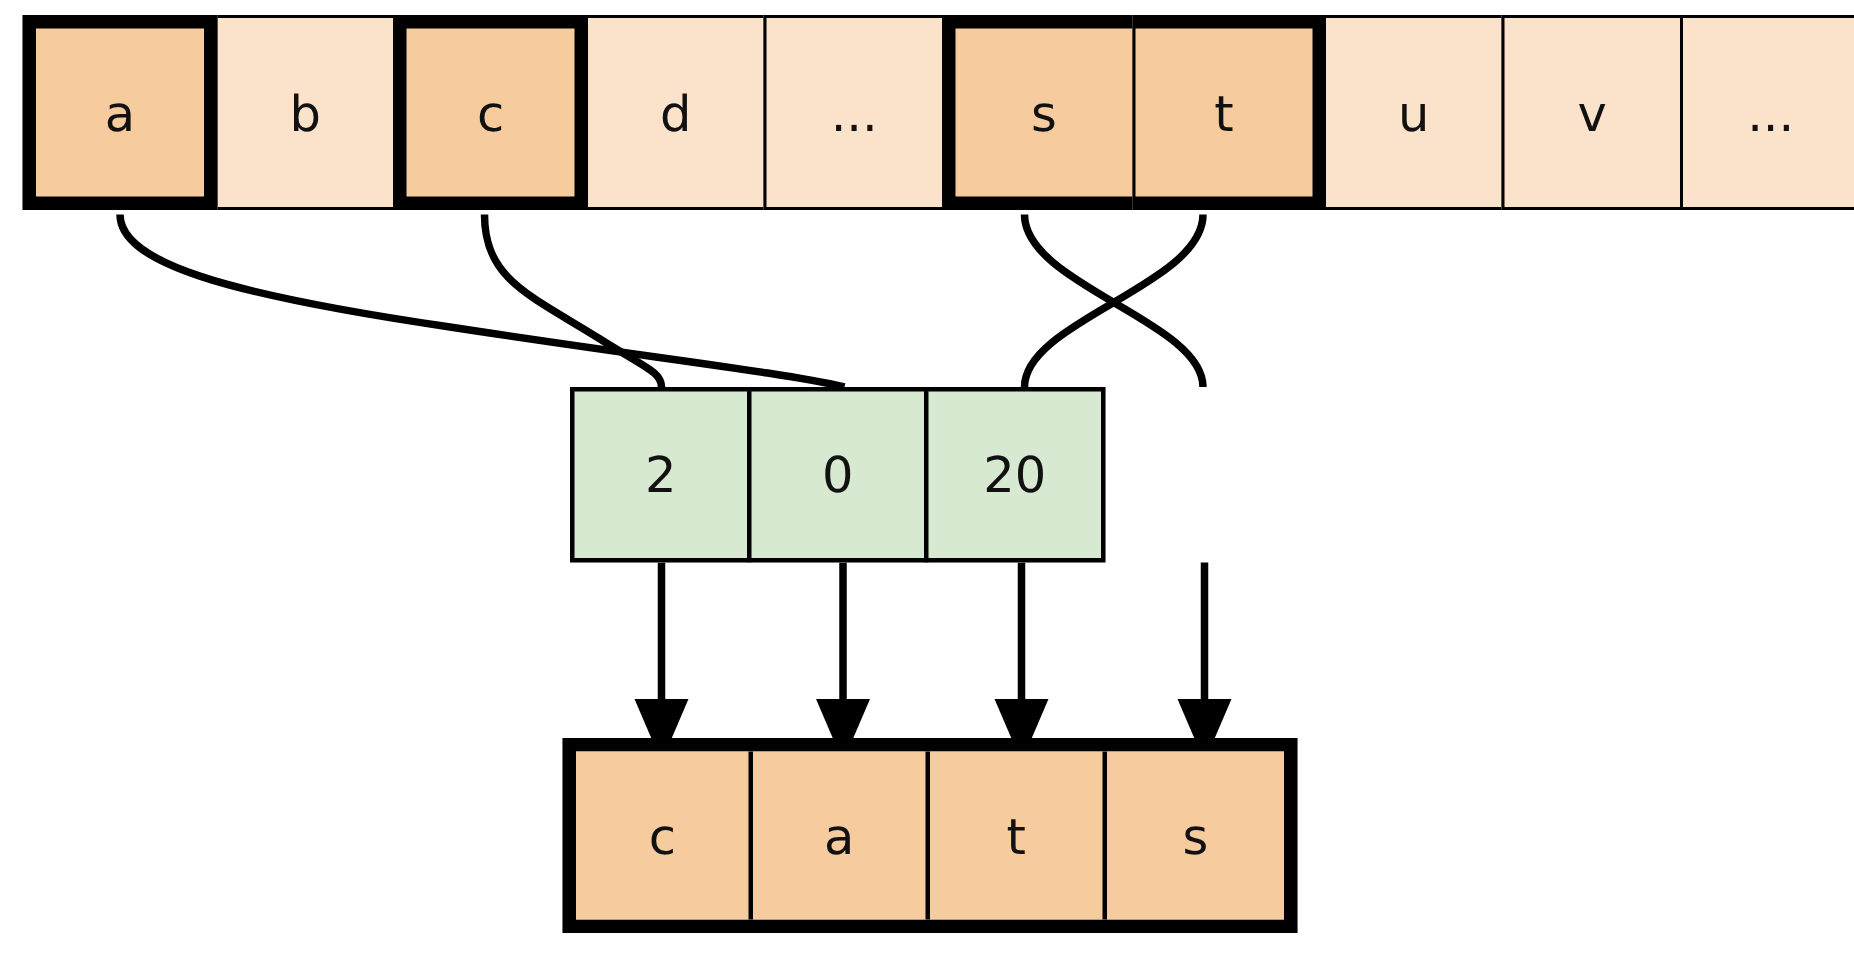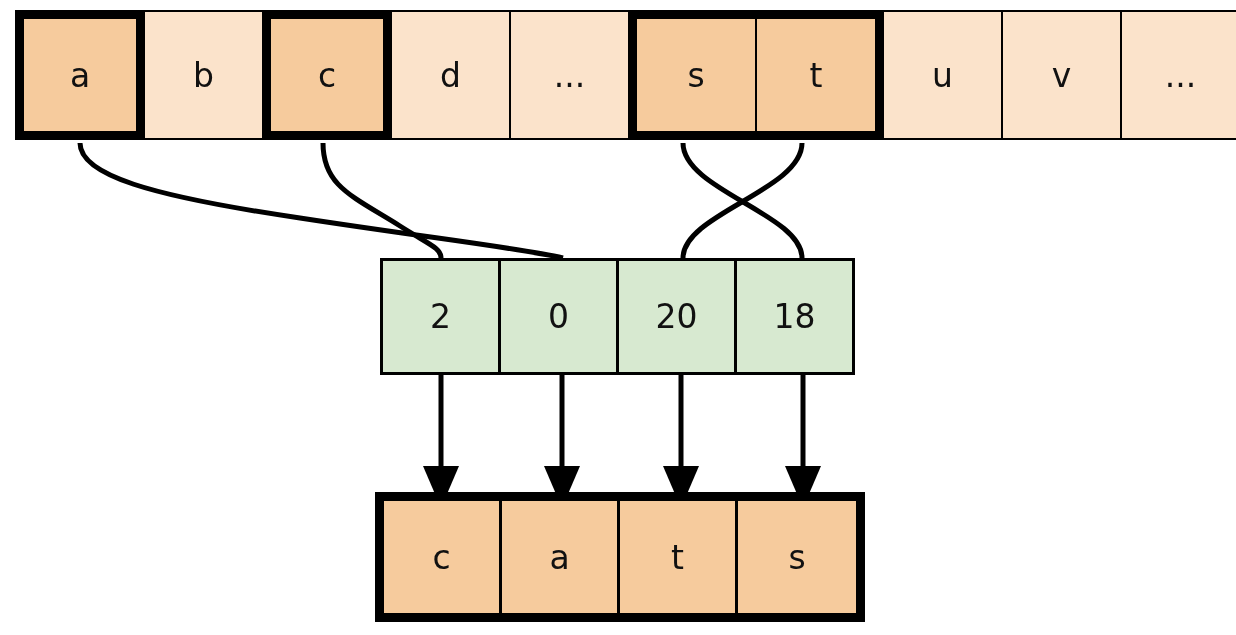--- a/index.html
+++ b/index.html
@@ -178,23 +178,20 @@
   <div class="index-row">
     <div class="index-cell">
       <span>2</span>
     </div>
     <div class="index-cell">
       <span>0</span>
     </div>
     <div class="index-cell">
       <span>20</span>
     </div>
-    <div class="index-cell">
-      <span>18</span>
-    </div>
   </div>
 
   <div class="output-row">
     <div class="output-cell">
       <span>c</span>
     </div>
     <div class="output-cell">
       <span>a</span>
     </div>
     <div class="output-cell">

